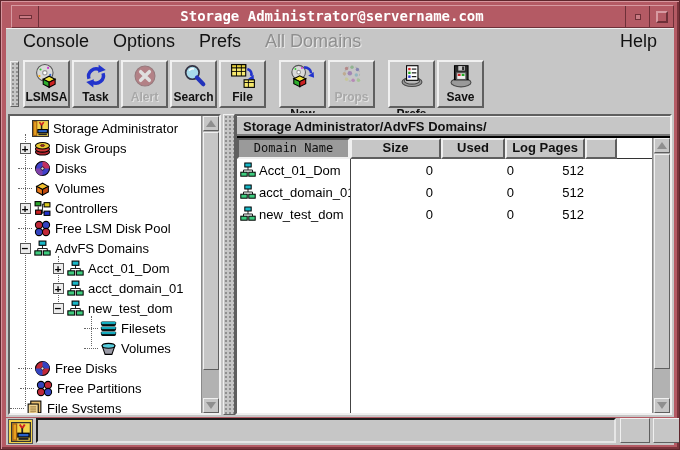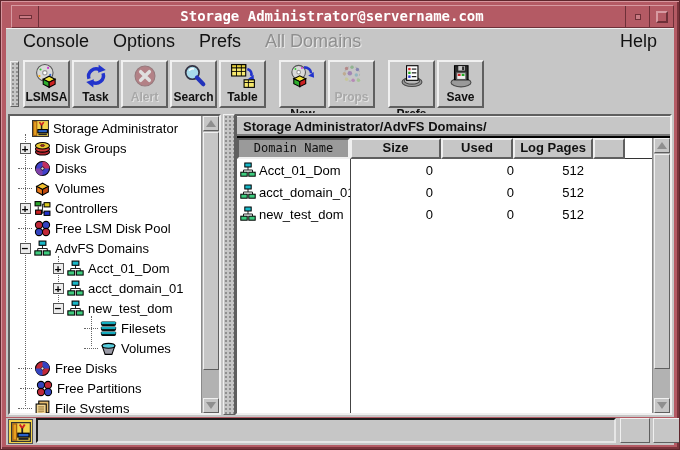--- a/index.html
+++ b/index.html
@@ -52,21 +52,21 @@
   .right-panel{position:absolute;left:229px;top:1px;right:2px;bottom:2px;background:#000000;
     border:2px solid;border-color:#5f5f5f #f0f0f0 #f0f0f0 #5f5f5f;}
   .path-header{height:20px;background:#c6c6c6;border-bottom:2px solid #7a7a7a;border-top:1px solid #f0f0f0;
     font-weight:bold;font-size:13px;color:#111;padding:2px 0 0 6px;white-space:nowrap;}
   .table-wrap{position:absolute;left:0;top:22px;right:18px;bottom:0;background:#ffffff;overflow:hidden;}
   .col-row{display:flex;height:21px;border-bottom:1px solid #333;}
   .col{height:21px;background:#c6c6c6;border:2px solid;border-color:#f0f0f0 #5f5f5f #5f5f5f #f0f0f0;
     font-weight:bold;font-size:13px;text-align:center;line-height:16px;color:#111;}
   .col.c0{width:113px;background:#9a9a9a;border-color:#5f5f5f #f0f0f0 #f0f0f0 #5f5f5f;
     font:12px/16px "DejaVu Sans Mono",monospace;font-weight:normal;}
-  .col.c1{width:91px;} .col.c2{width:72px;} .col.c3{width:80px;} .col.c4{width:32px;}
+  .col.c1{width:91px;} .col.c2{width:64px;} .col.c3{width:80px;} .col.c4{width:32px;}
   .tbody{position:relative;}
   .tbody::before{content:"";position:absolute;left:113px;top:0;bottom:-300px;width:1px;background:#444;}
   .trow{display:flex;height:22px;align-items:center;font-size:13px;color:#000;}
   .c-name{width:113px;display:flex;align-items:center;padding-left:3px;overflow:hidden;white-space:nowrap;}
   .c-name .t-icon{width:16px;height:16px;flex:0 0 16px;margin:0 3px 0 0;}
   .c-size{width:90px;text-align:right;padding-right:7px;}
   .c-used{width:80px;text-align:right;padding-right:6px;}
   .c-lp{width:76px;text-align:right;padding-right:12px;}
   
   .vscroll{position:absolute;right:0;top:0;bottom:0;width:18px;background:#b2b2b2;border-left:1px solid #8a8a8a;}
@@ -310,21 +310,21 @@
           </svg>
         </span>
         <span class="tool-label">Search</span>
       </button>
       <button class="tool-btn">
         <span class="tool-icon">
           <svg width="26" height="26" viewBox="0 0 24 24">
             <use href="#sym-table-icon"></use>
           </svg>
         </span>
-        <span class="tool-label">Table</span>
+        <span class="tool-label">File</span>
       </button>
       <button class="tool-btn gap">
         <span class="tool-icon">
           <svg width="26" height="26" viewBox="0 0 24 24">
             <use href="#sym-new-icon"></use>
           </svg>
         </span>
         <span class="tool-label">New</span>
       </button>
       <button class="tool-btn disabled">
@@ -504,21 +504,21 @@
             <span class="slot">
               <span class="hstub"></span>
             </span>
             <span class="t-icon">
               <svg width="17" height="17" viewBox="0 0 16 16">
                 <use href="#sym-free-partitions-icon"></use>
               </svg>
             </span>
             <span class="t-label">Free Partitions</span>
           </div>
-          <div class="tree-row" style="padding-left: 8px;">
+          <div class="tree-row" style="padding-left: 0;">
             <span class="slot">
               <span class="hstub"></span>
             </span>
             <span class="t-icon">
               <svg width="17" height="17" viewBox="0 0 16 16">
                 <use href="#sym-file-systems-icon"></use>
               </svg>
             </span>
             <span class="t-label">File Systems</span>
           </div>

